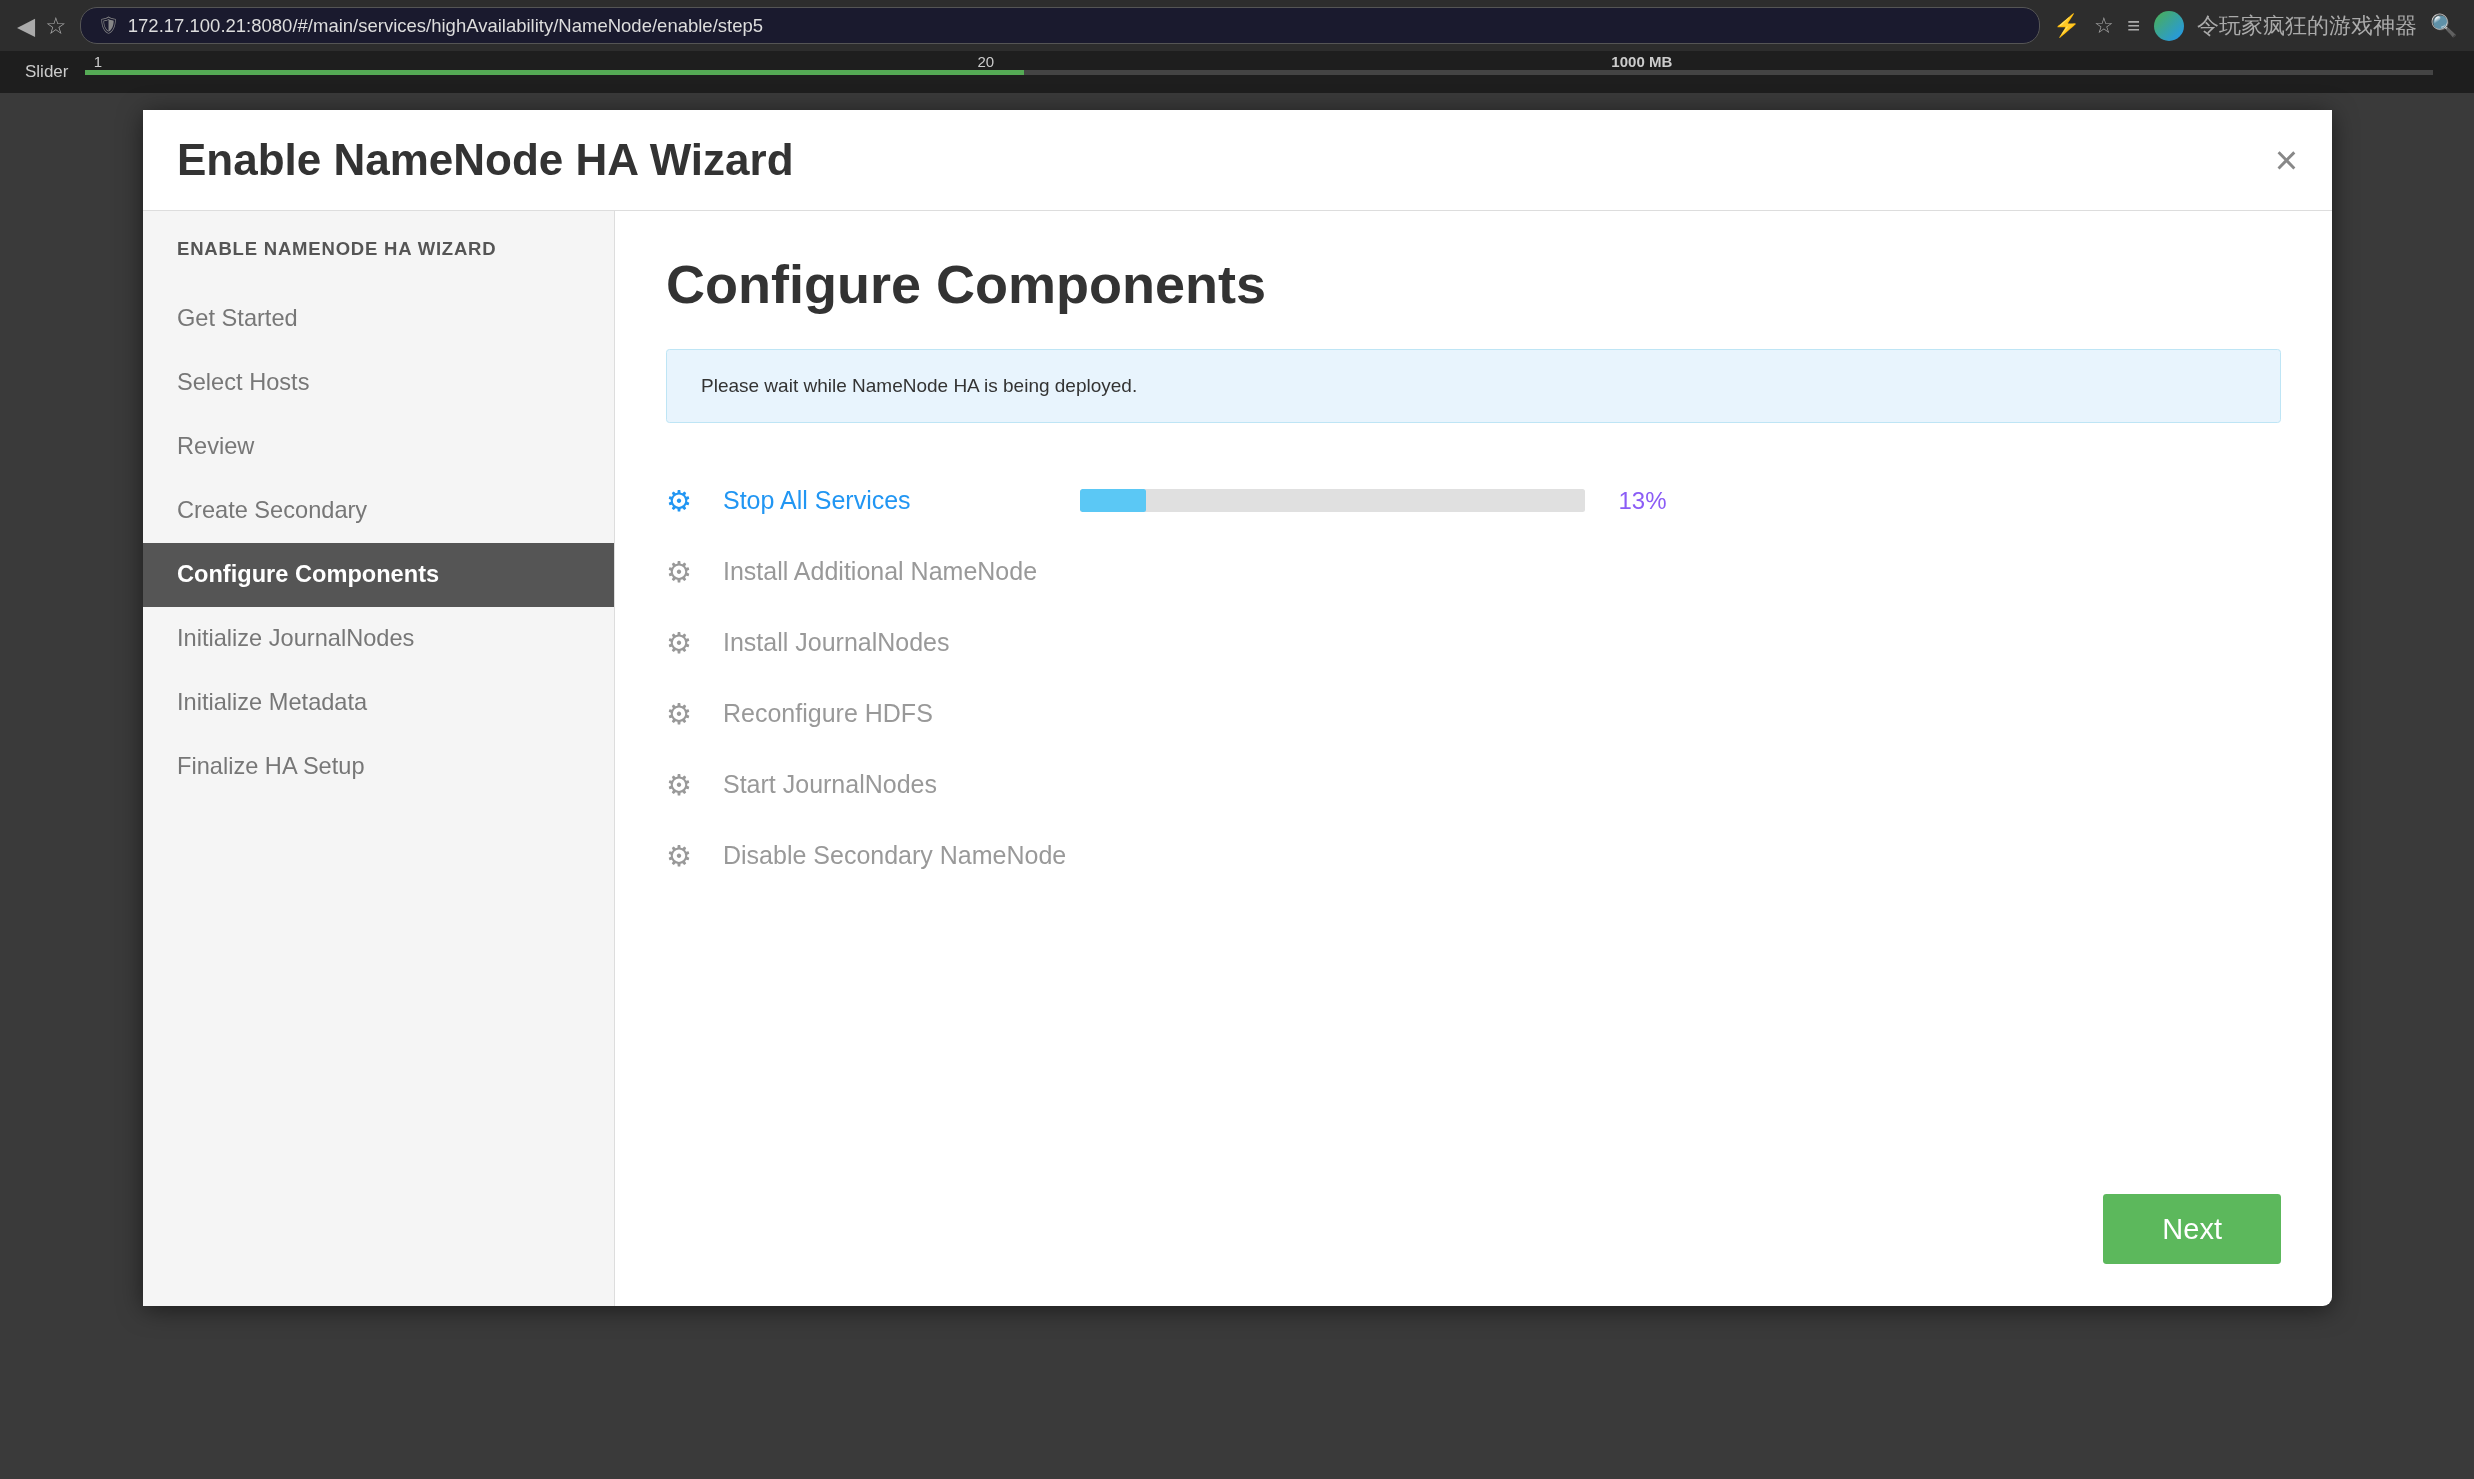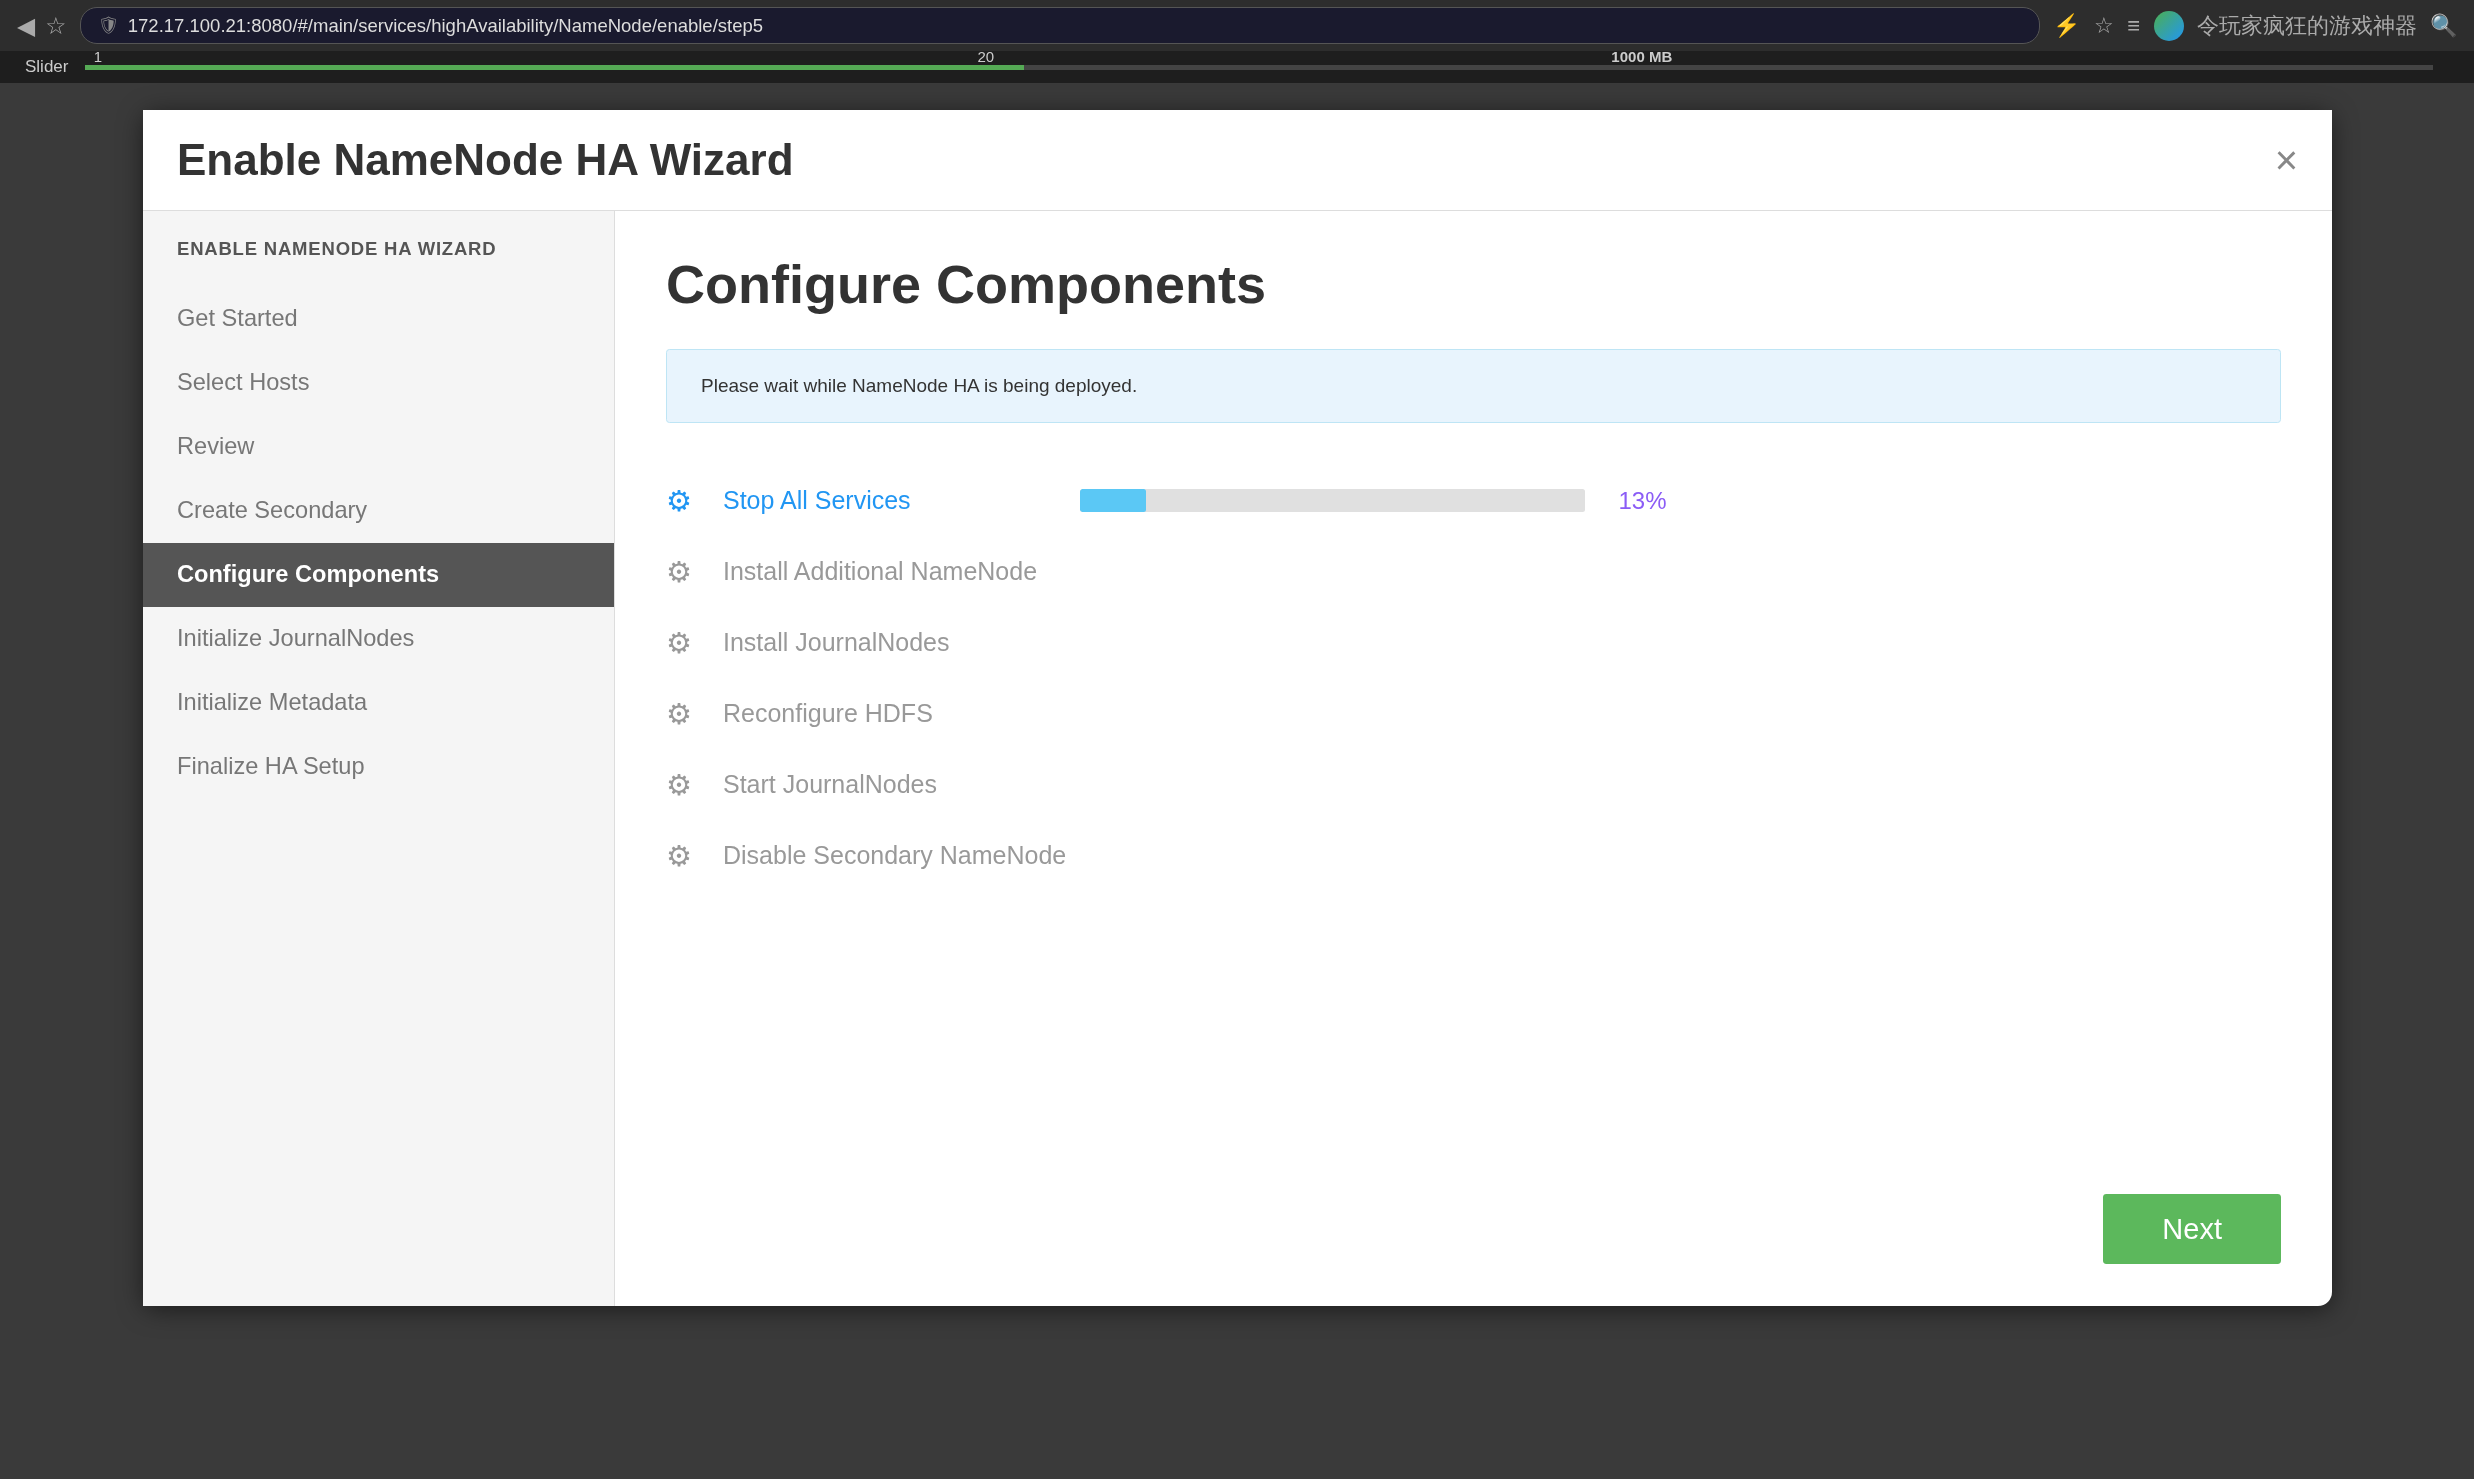--- a/index.html
+++ b/index.html
@@ -58,21 +58,21 @@
       width: 30px;
       height: 30px;
       border-radius: 50%;
       background: linear-gradient(135deg, #4CAF50, #2196F3);
       display: inline-block;
     }
 
     
     .slider-bar {
       background: #1e1e1e;
-      height: 32px;
+      height: 42px;
       display: flex;
       align-items: center;
       padding: 0 25px;
       color: #ccc;
       font-size: 17px;
     }
     .slider-track {
       flex: 1;
       height: 5px;
       background: #444;
@@ -111,21 +111,21 @@
       right: 0;
       bottom: 0;
       display: flex;
       align-items: flex-start;
       justify-content: center;
       padding-top: 17px;
     }
 
     .modal {
       background: #fff;
-      border-radius: 14px;
+      border-radius: 9px;
       width: 2189px;
       min-height: 1179px;
       position: relative;
       box-shadow: 0 3.4px 25px rgba(0,0,0,0.5);
     }
 
     .modal-title-bar {
       background: #fff;
       border-bottom: 0.8px solid #ddd;
       padding: 25px 34px;

